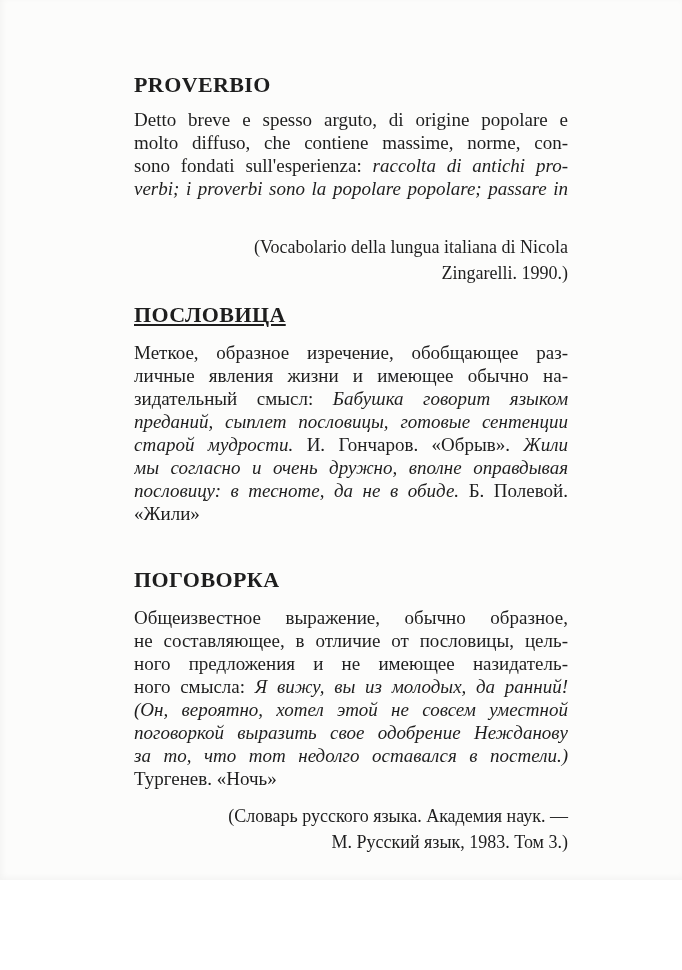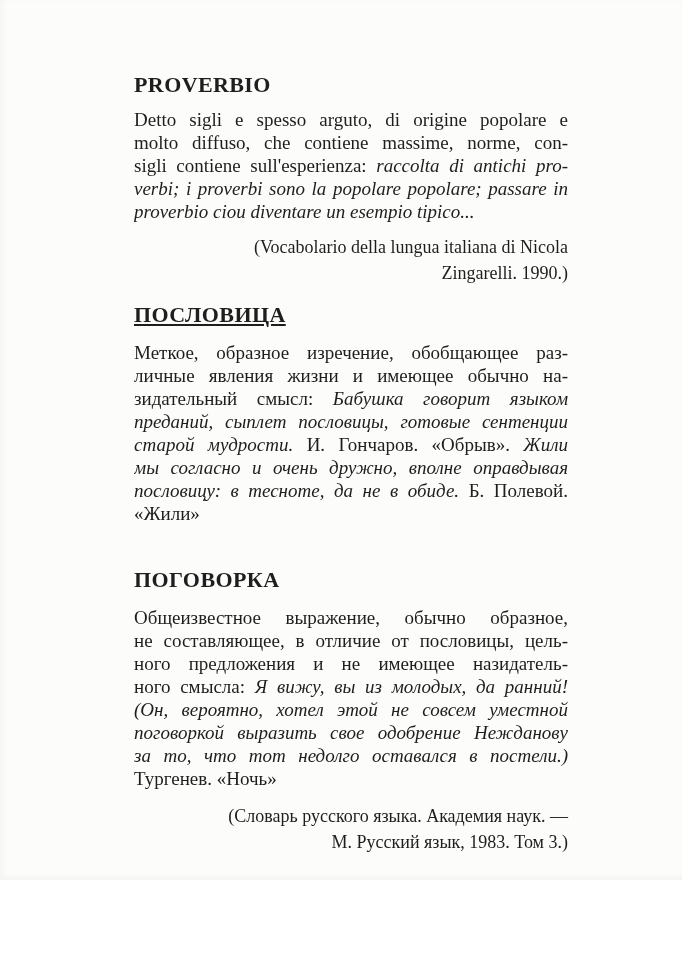--- a/index.html
+++ b/index.html
@@ -62,25 +62,24 @@
   #c2 { top: 803px; text-align: right; }
 </style>
 </head>
 <body>
 
 <div id="page">
 
   <h2 id="h1" class="block heading">PROVERBIO</h2>
 
   <div id="p1" class="block para">
-      <div class="jline"><span class="run-roman">Detto sigli e spesso arguto, di origine popolare e</span></div>
+      <div class="jline"><span class="run-roman">Detto breve e spesso arguto, di origine popolare e</span></div>
       <div class="jline"><span class="run-roman">molto diffuso, che contiene massime, norme, con-</span></div>
-      <div class="jline"><span class="run-roman">sigli contiene sull'esperienza: </span><span class="run-italic">raccolta di antichi pro-</span></div>
+      <div class="jline"><span class="run-roman">sono fondati sull'esperienza: </span><span class="run-italic">raccolta di antichi pro-</span></div>
       <div class="jline"><span class="run-italic">verbi; i proverbi sono la popolare popolare; passare in</span></div>
-      <div class="jline lastline"><span class="run-italic">proverbio ciou diventare un esempio tipico...</span></div>
     </div>
 
   <div id="c1" class="block citation">
     <div class="cline">(Vocabolario della lungua italiana di Nicola</div>
     <div class="cline">Zingarelli. 1990.)</div>
   </div>
 
   <h2 id="h2" class="block heading">ПОСЛОВИЦА</h2>
 
   <div id="p2" class="block para">

